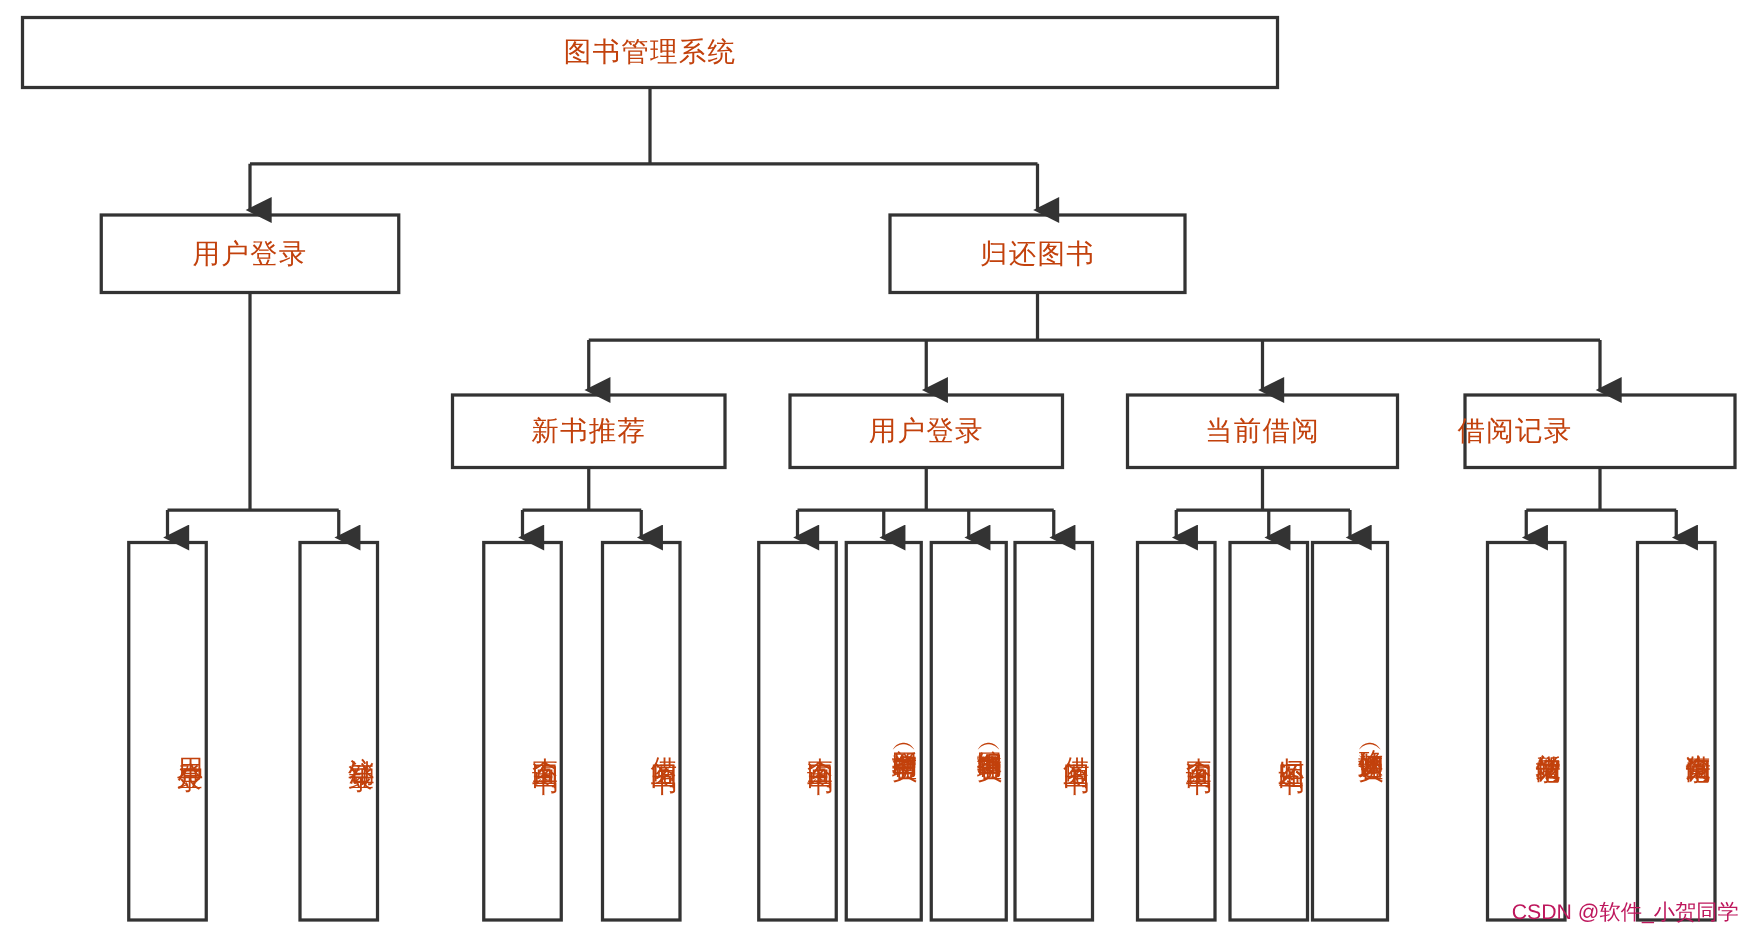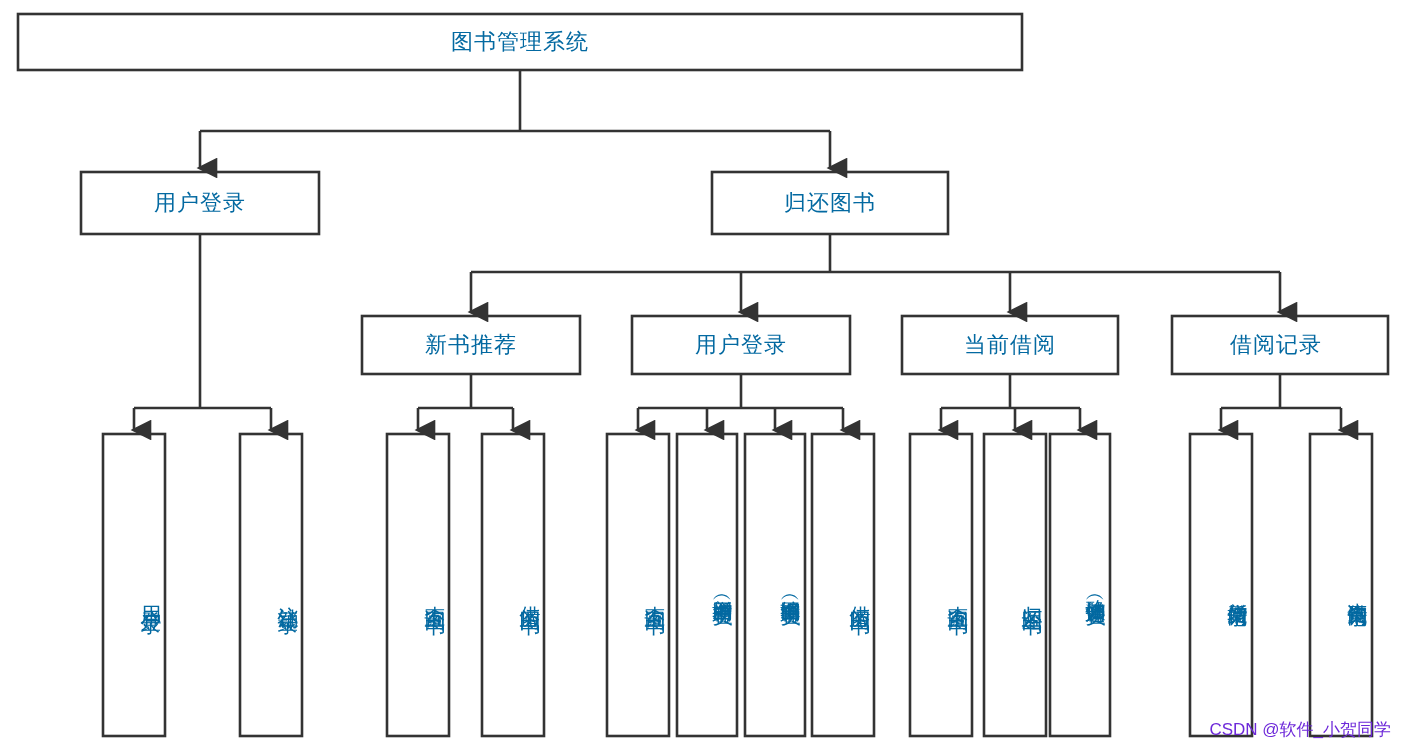--- a/index.html
+++ b/index.html
@@ -36,21 +36,21 @@
     stroke-linecap: butt;
   }
   .arrow-head {
     fill: #333333;
   }
   .node-label {
     position: absolute;
     display: flex;
     align-items: center;
     justify-content: center;
-    color: #0369a1;
+    color: #c2410c;
     font-family: "Liberation Sans", "DejaVu Sans", sans-serif;
     font-size: 22px;
     letter-spacing: 1px;
     white-space: nowrap;
     pointer-events: none;
     user-select: none;
   }
   .node-label.vertical {
     writing-mode: vertical-rl;
     text-orientation: upright;
@@ -64,21 +64,21 @@
   }
   .node-label.vertical.tall {
     font-size: 20px;
     letter-spacing: 1px;
   }
   .watermark {
     position: absolute;
     right: 14px;
     bottom: 6px;
     font-size: 17px;
-    color: #6d28d9;
+    color: #be185d;
     font-family: "Liberation Sans", "DejaVu Sans", sans-serif;
     user-select: none;
     pointer-events: none;
     white-space: nowrap;
   }
 </style>
 </head>
 <body>
 
 <div id="diagram-root">
@@ -149,21 +149,21 @@
   </svg>
 
   <div class="node-label" style="left:18px; top:14px; width:1004px; height:56px;">图书管理系统</div>
 
   <div class="node-label" style="left:81px; top:172px; width:238px; height:62px;">用户登录</div>
   <div class="node-label" style="left:712px; top:172px; width:236px; height:62px;">归还图书</div>
 
   <div class="node-label" style="left:362px; top:316px; width:218px; height:58px;border-radius:20px;">新书推荐</div>
   <div class="node-label" style="left:632px; top:316px; width:218px; height:58px;">用户登录</div>
   <div class="node-label" style="left:902px; top:316px; width:216px; height:58px;">当前借阅</div>
-  <div class="node-label" style="left:1168px; top:316px; width:216px; height:58px;">借阅记录</div>
+  <div class="node-label" style="left:1104px; top:316px; width:216px; height:58px;">借阅记录</div>
 
   <div class="node-label vertical" style="left:103px; top:468px; width:62px; height:250px;">用户登录</div>
   <div class="node-label vertical" style="left:240px; top:468px; width:62px; height:250px;">注销登录</div>
   <div class="node-label vertical" style="left:387px; top:468px; width:62px; height:250px;">查询图书</div>
   <div class="node-label vertical" style="left:482px; top:468px; width:62px; height:250px;">借阅图书</div>
   <div class="node-label vertical" style="left:607px; top:468px; width:62px; height:250px;">查询图书</div>
   <div class="node-label vertical tall" style="left:677px; top:440px; width:60px; height:292px;">新增图书（管理员）</div>
   <div class="node-label vertical tall" style="left:745px; top:440px; width:60px; height:292px;">编辑图书（管理员）</div>
   <div class="node-label vertical" style="left:812px; top:468px; width:62px; height:250px;">借阅图书</div>
   <div class="node-label vertical" style="left:910px; top:468px; width:62px; height:250px;">查询图书</div>

